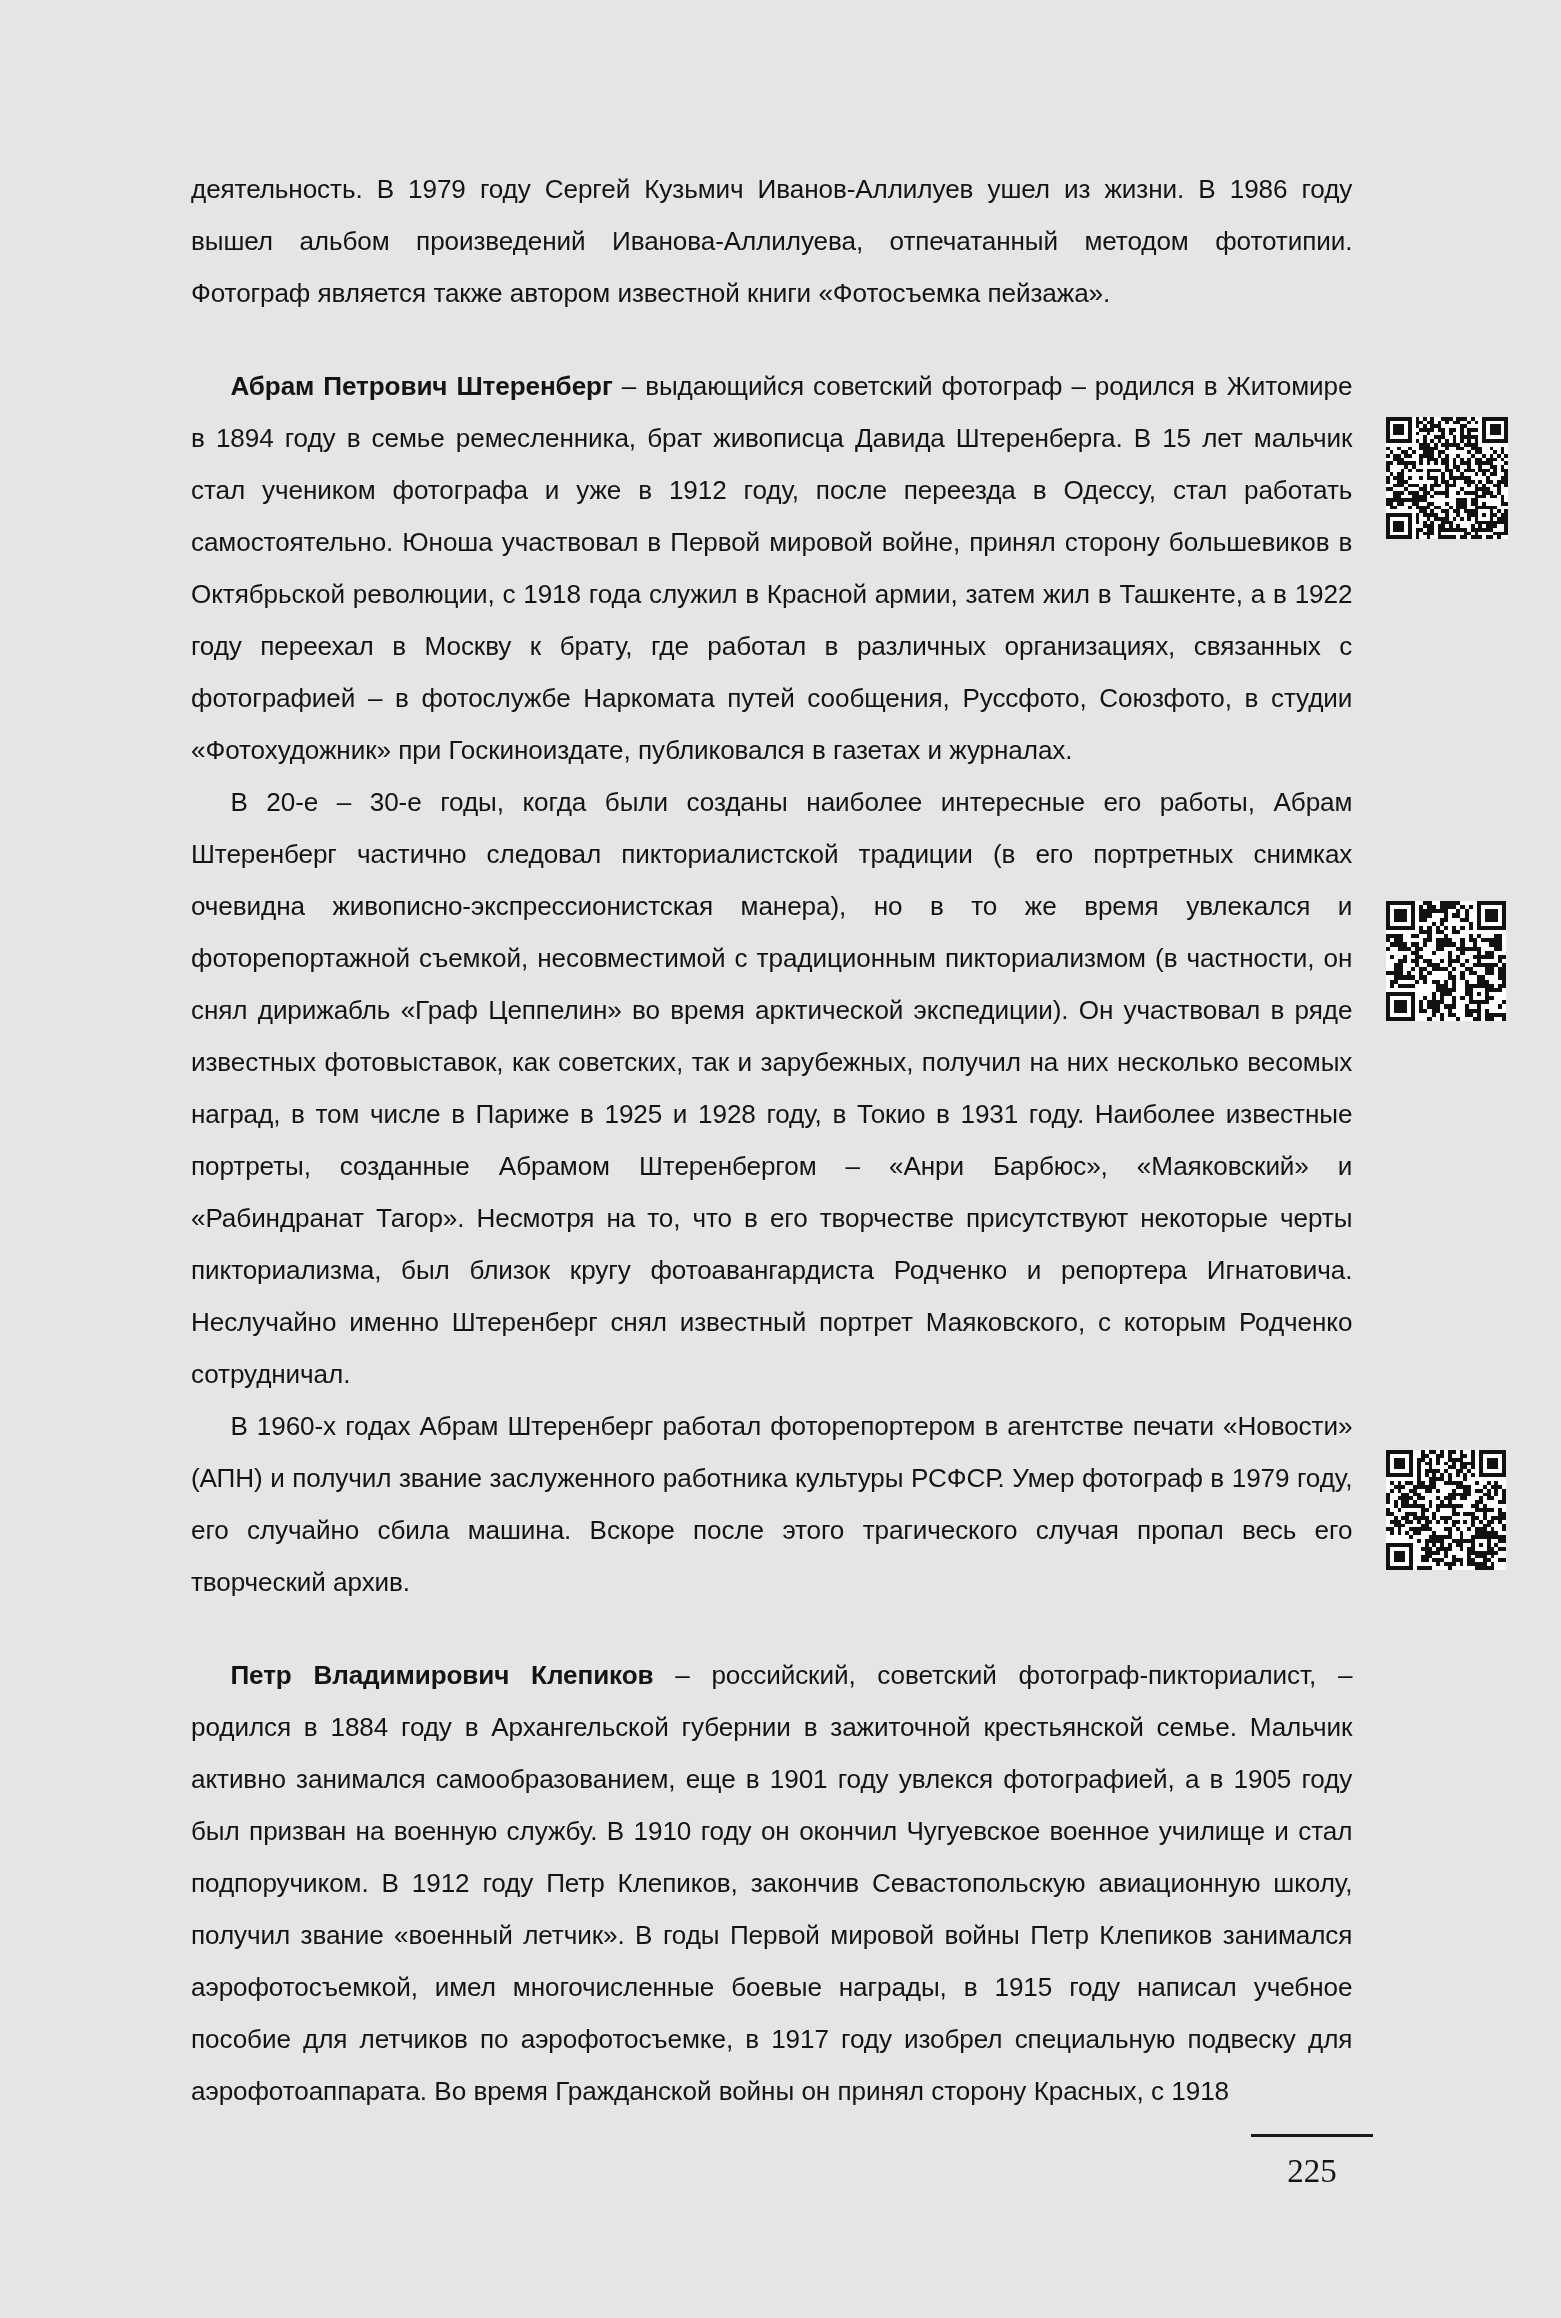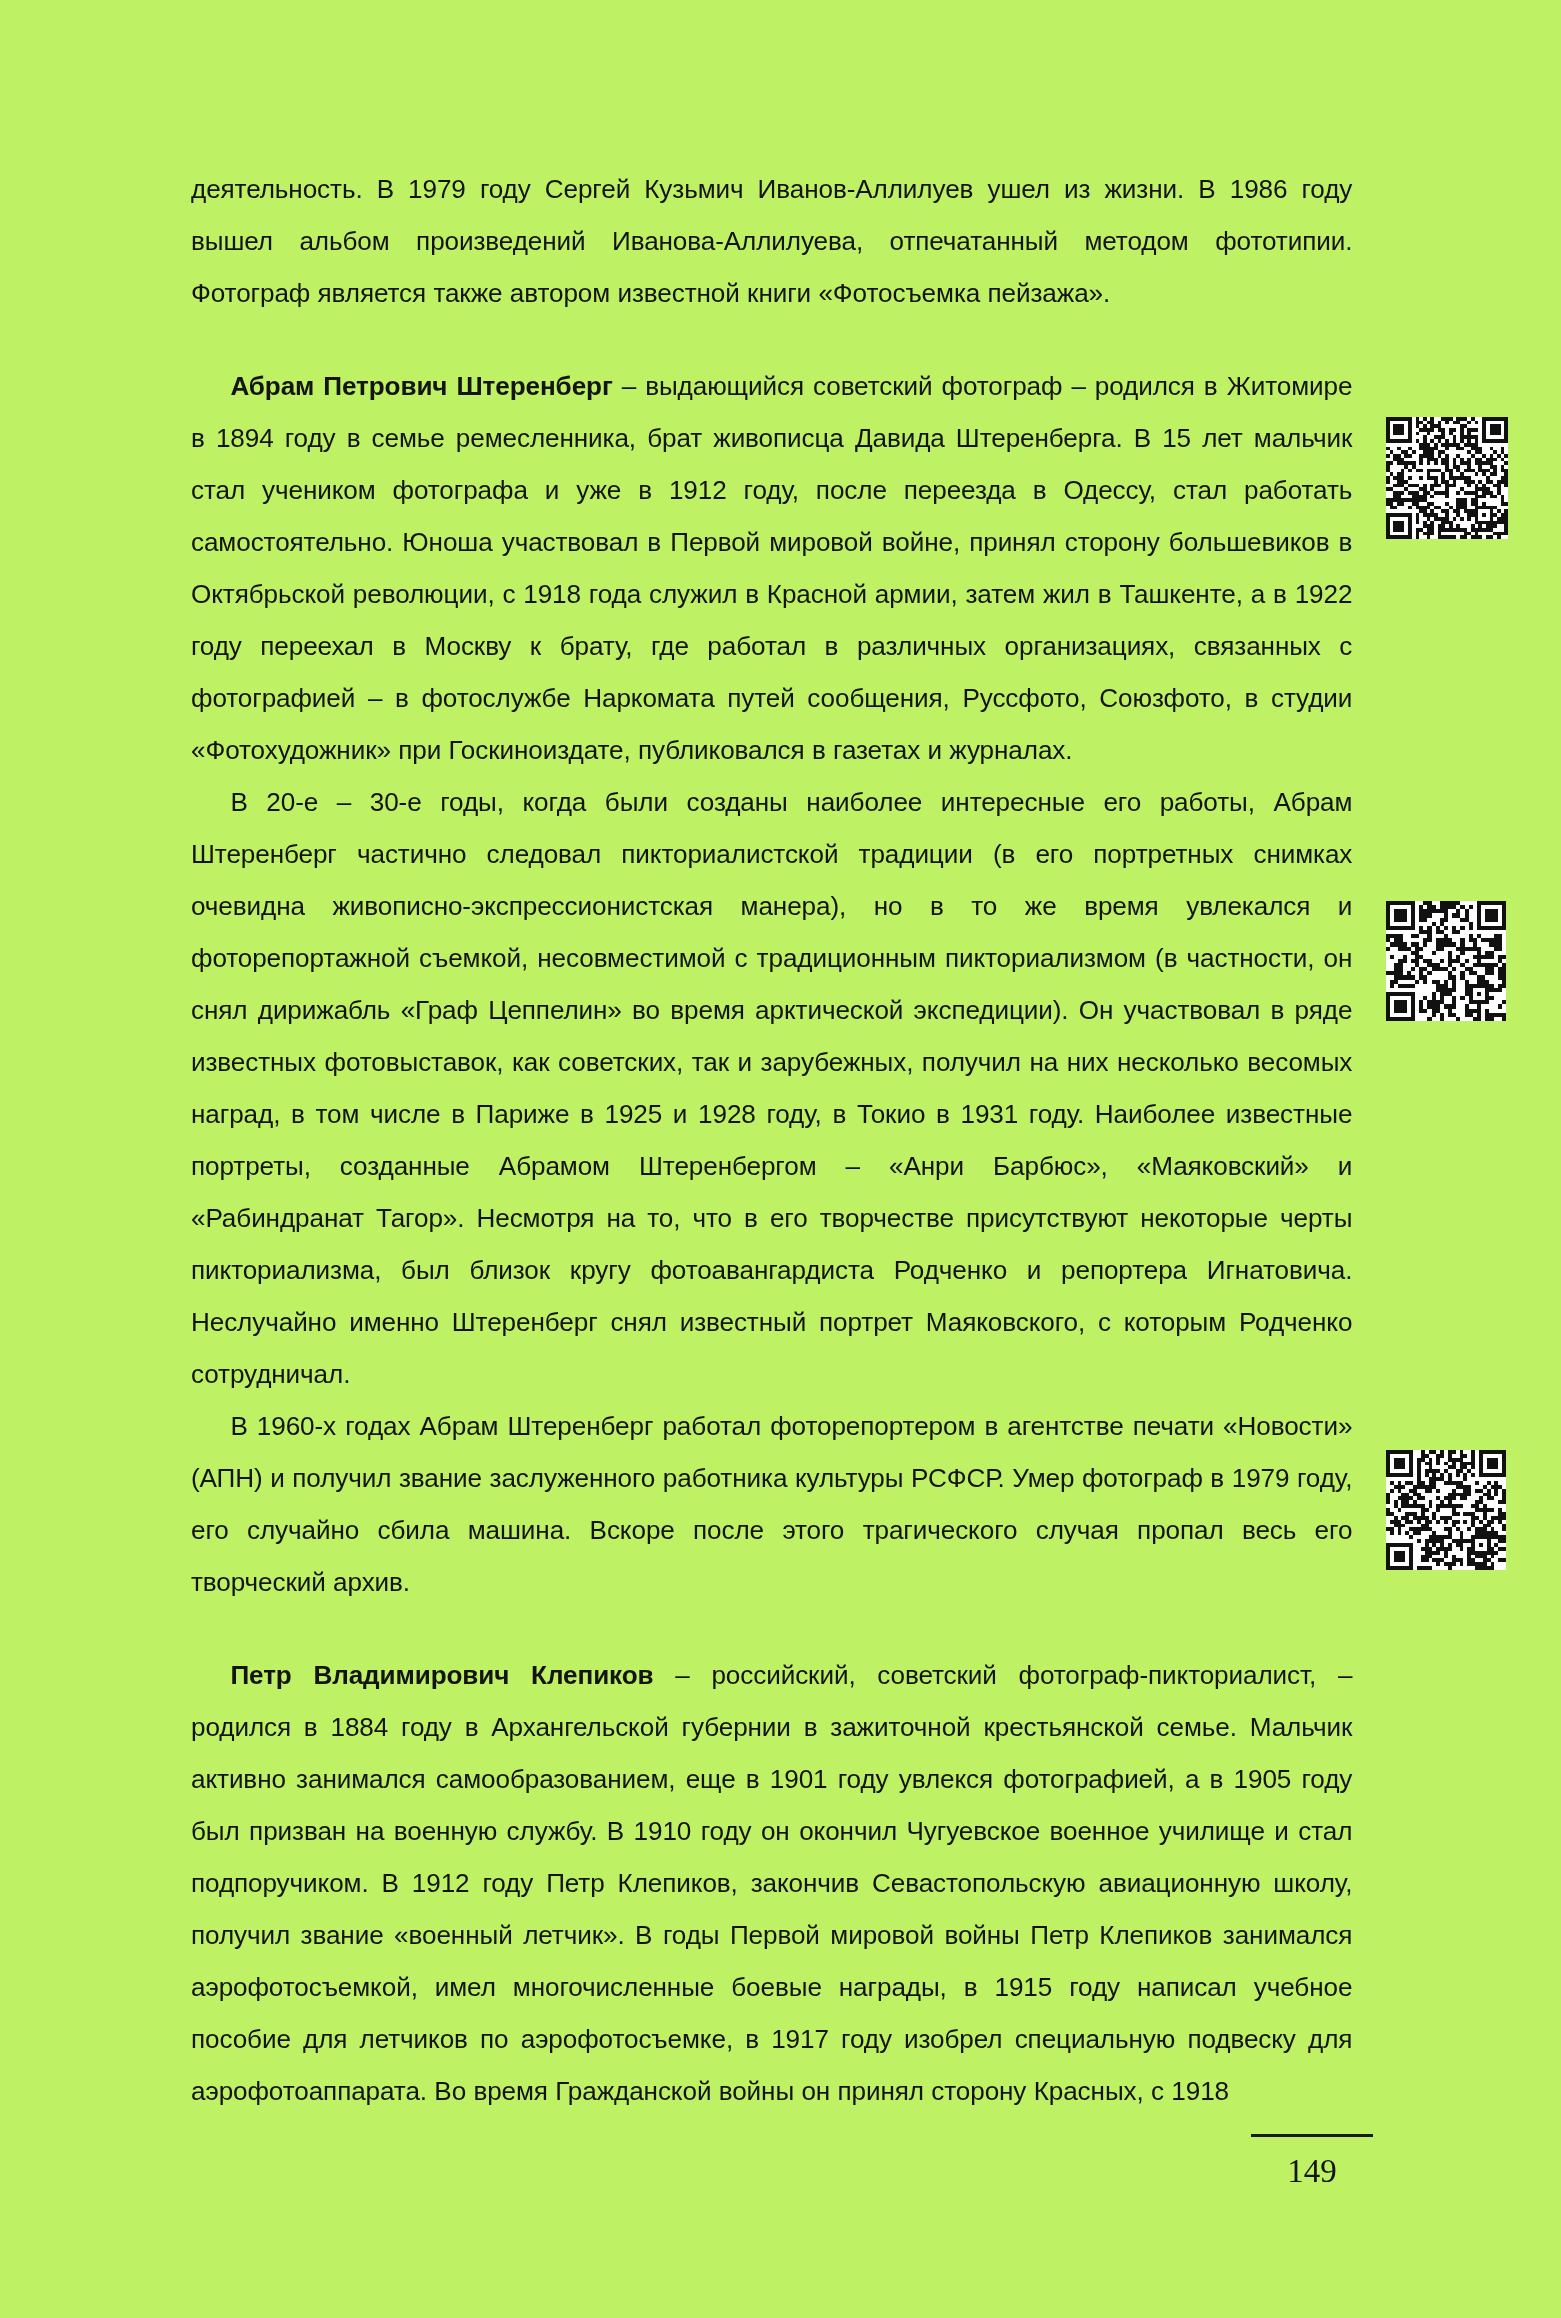--- a/index.html
+++ b/index.html
@@ -15,21 +15,21 @@
     overflow: hidden;
     font-family: "Liberation Sans", "DejaVu Sans", sans-serif;
     color: #151515;
     -webkit-font-smoothing: antialiased;
   }
 
   
   .page {
     position: absolute;
     inset: 0;
-    background: #bef264;
+    background: #e5e5e5;
   }
 
   
   .text-column {
     position: absolute;
     left: 191px;
     top: 163px;
     width: 1179px;
   }
 
@@ -1632,16 +1632,16 @@
           <rect x="23" y="30" width="1" height="1"></rect>
           <rect x="24" y="30" width="1" height="1"></rect>
           <rect x="25" y="30" width="1" height="1"></rect>
           <rect x="26" y="30" width="1" height="1"></rect>
           <rect x="27" y="30" width="1" height="1"></rect>
         </g>
       </svg>
     </div>
 
   <div class="footer-rule"></div>
-  <div class="page-number">149</div>
+  <div class="page-number">225</div>
 
 </div>
 
 
 </body></html>

